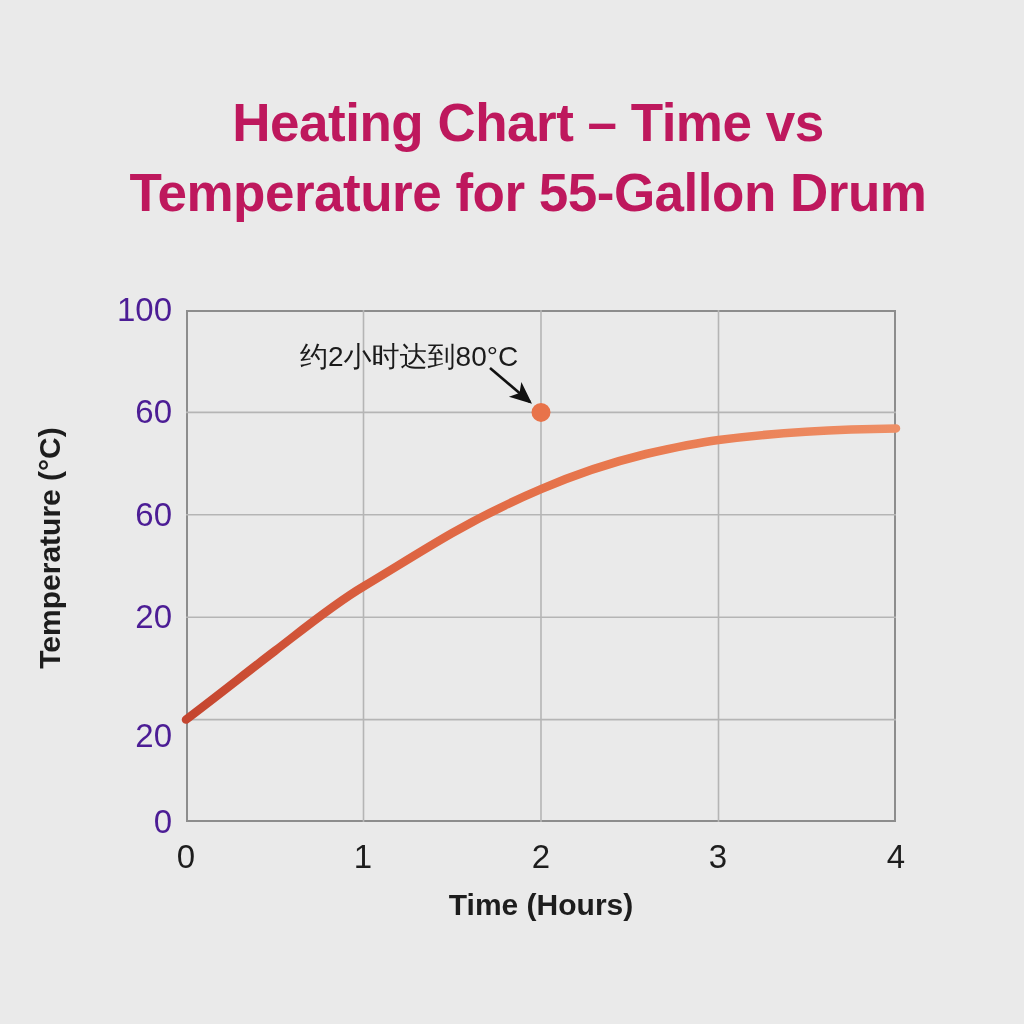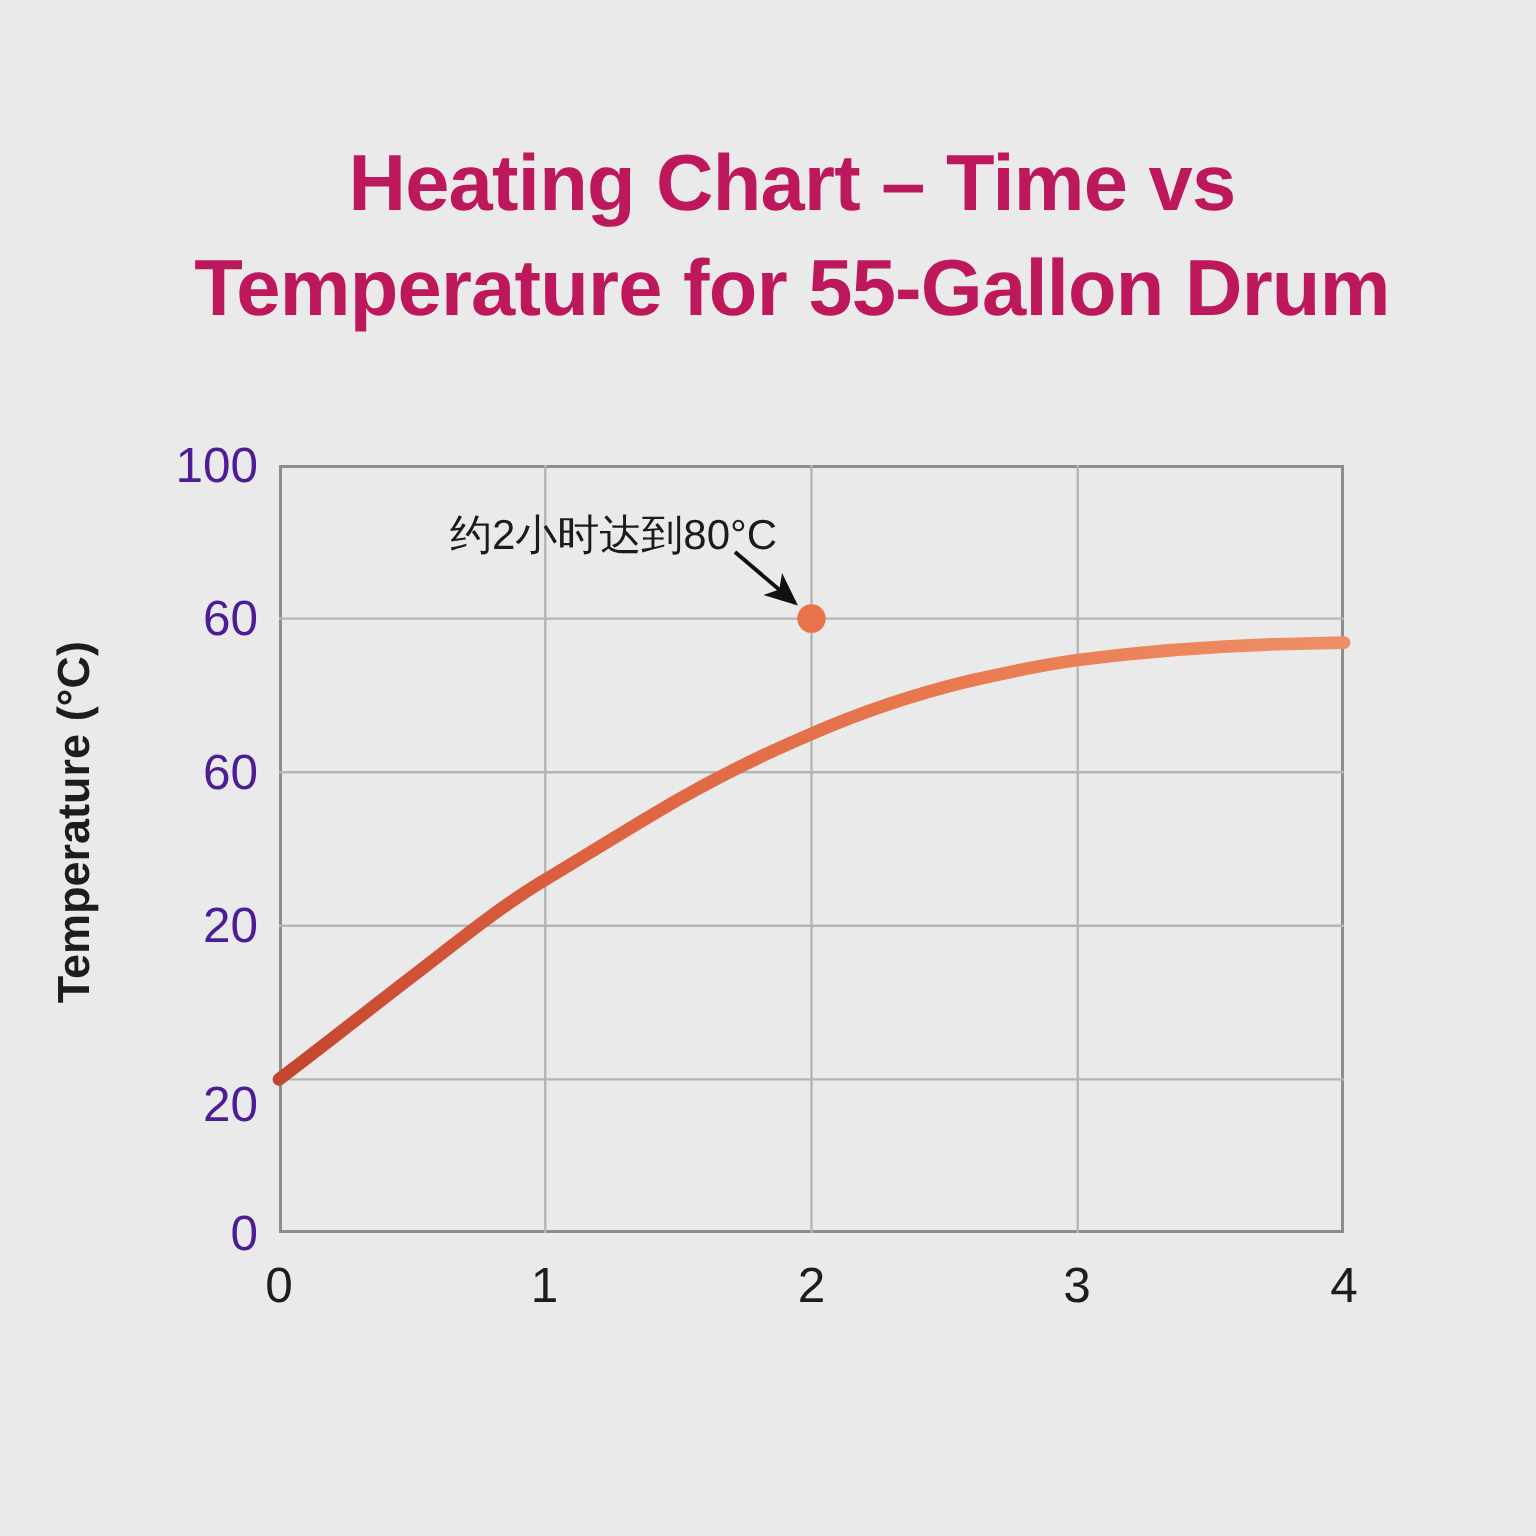--- a/index.html
+++ b/index.html
@@ -194,15 +194,16 @@
   <div id="annotation-text">约2小时达到80°C</div>
 
   <div id="xtick-wrap">
     <div class="xtick" style="left:0px;">0</div>
     <div class="xtick" style="left:177px;">1</div>
     <div class="xtick" style="left:355px;">2</div>
     <div class="xtick" style="left:532px;">3</div>
     <div class="xtick" style="left:710px;">4</div>
   </div>
 
+  <div id="xaxis-title">Time (Hours)</div>
   <div id="yaxis-title">Temperature (°C)</div>
 
 </div>
 
 </body></html>

